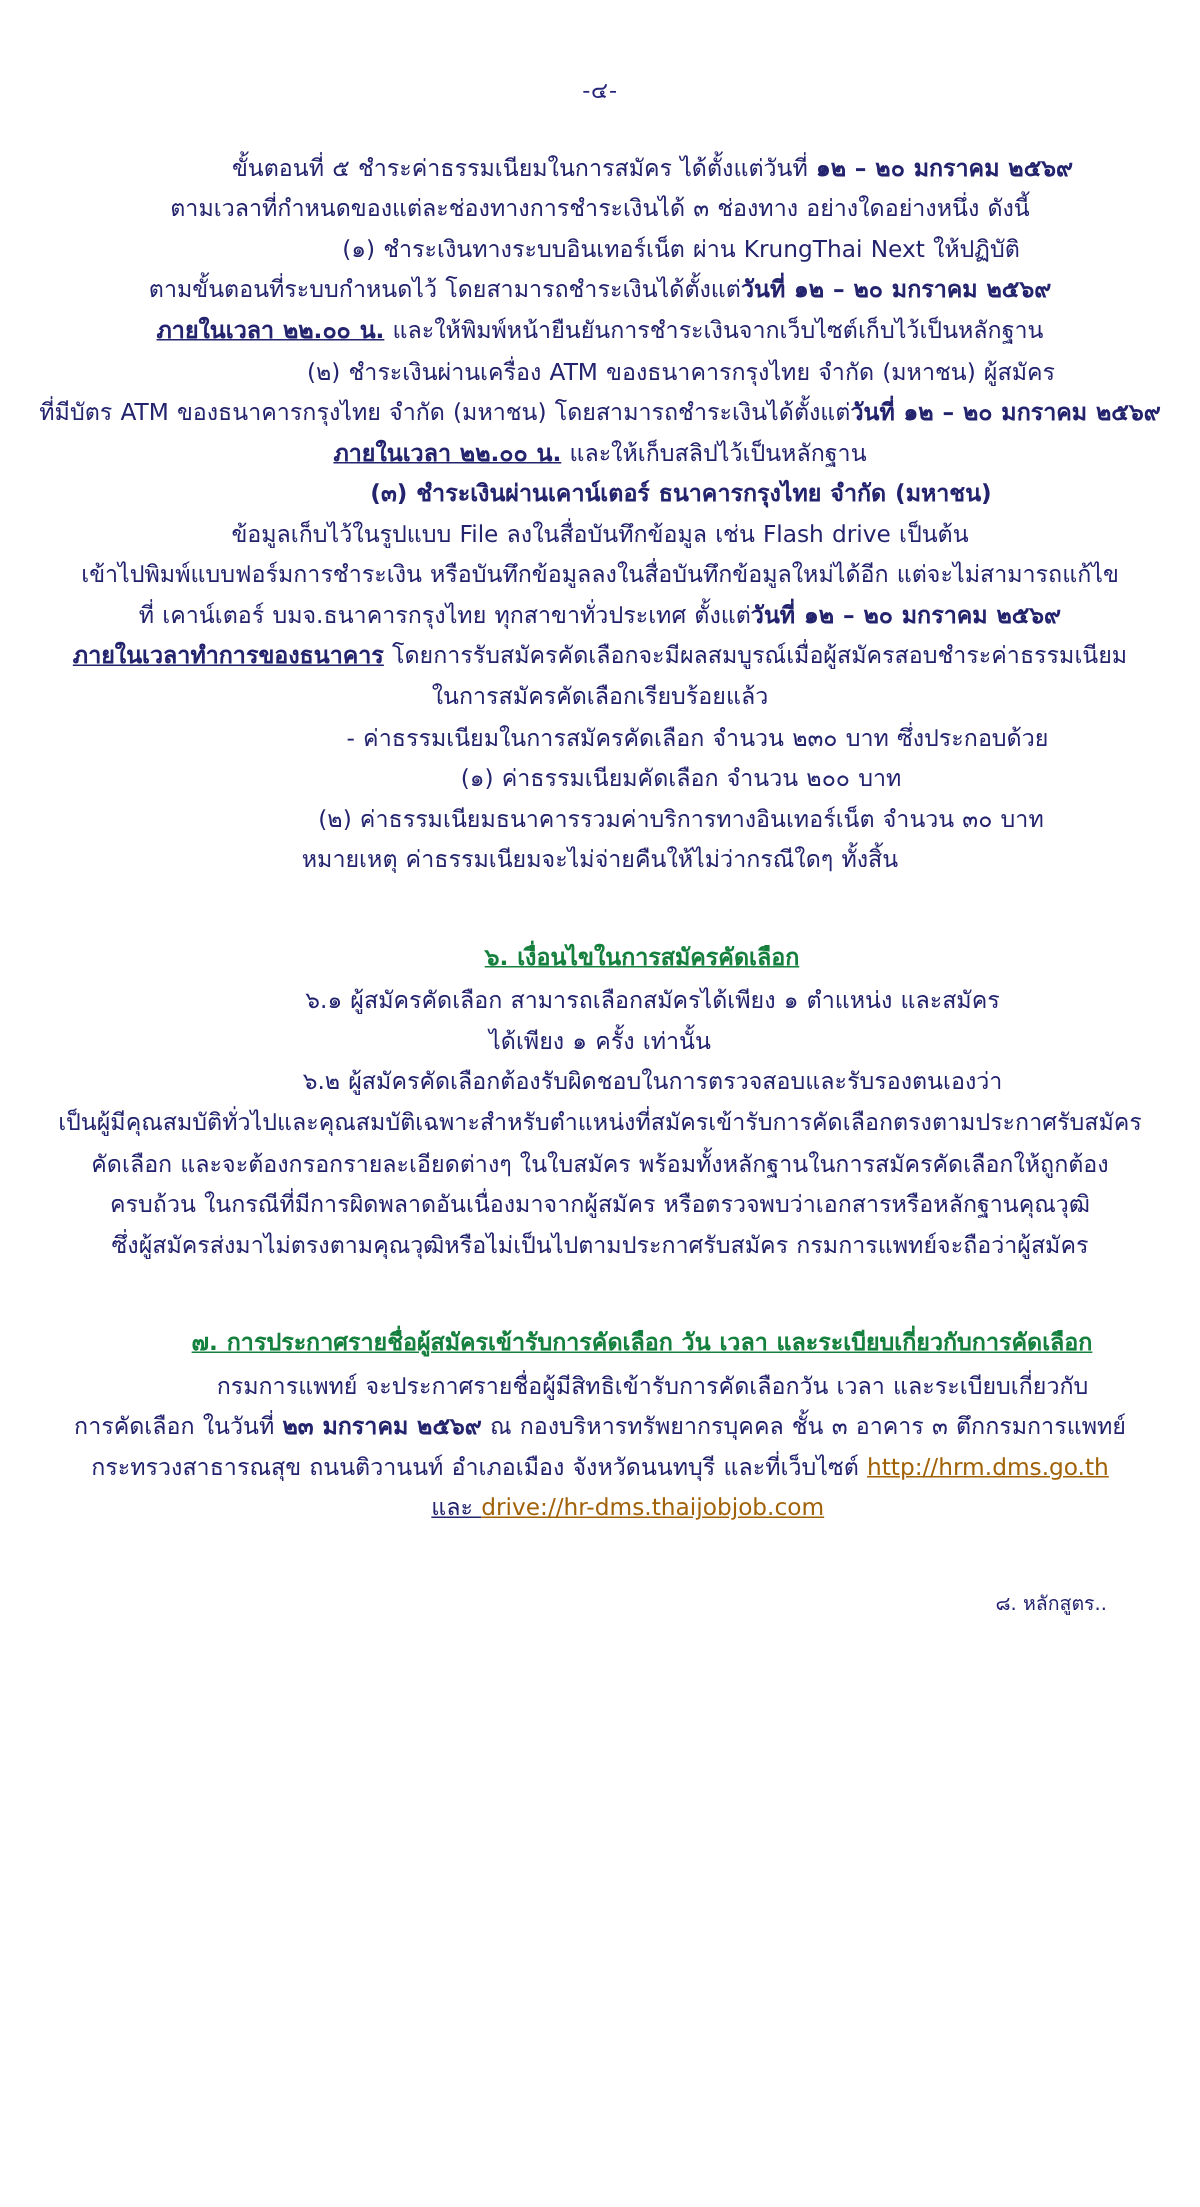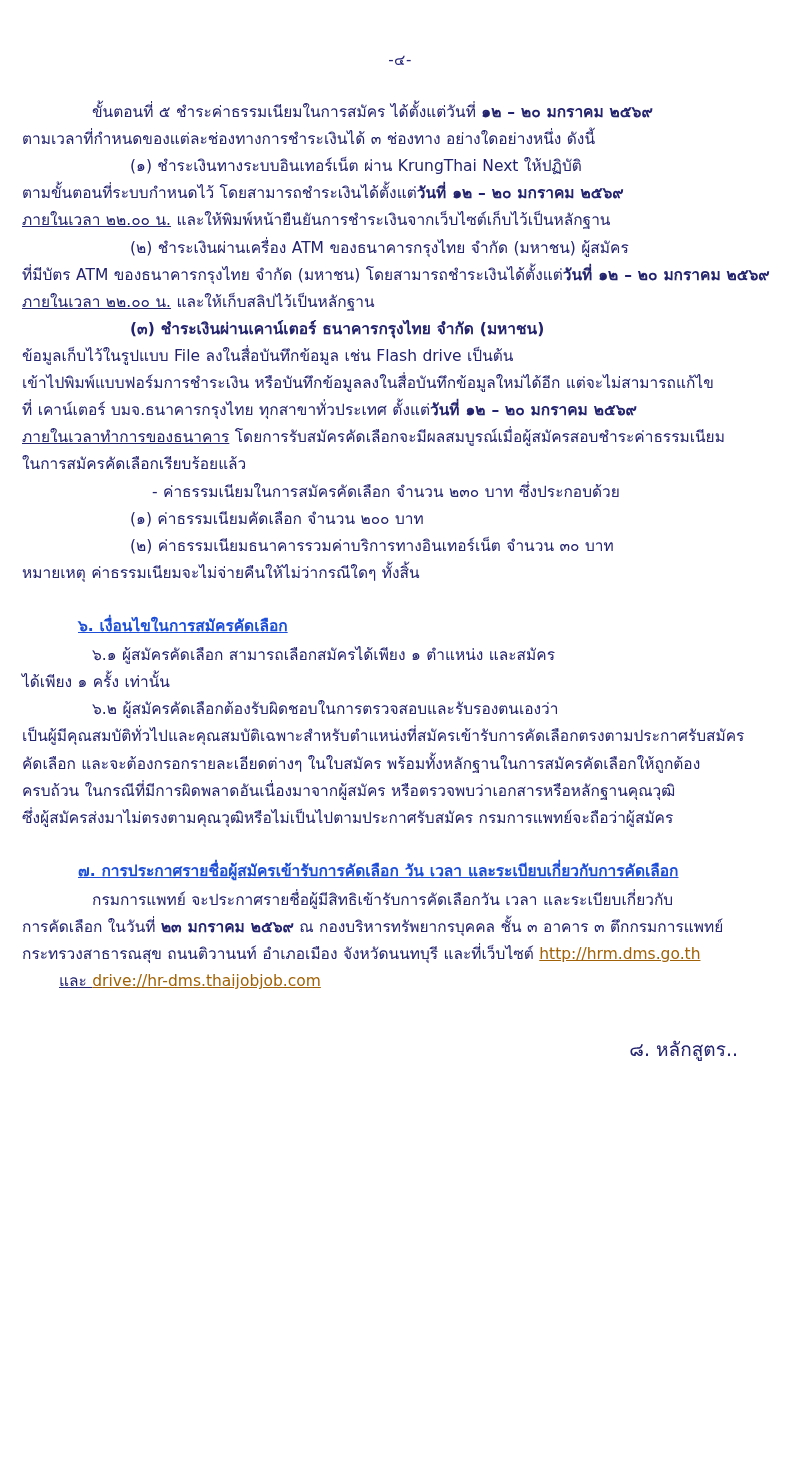--- a/index.html
+++ b/index.html
@@ -31,47 +31,47 @@
     letter-spacing: 0.5px;
   }
   .body {
     padding: 0 22px 0 22px;
   }
   p {
     margin: 0 0 2px 0;
     font-size: 15.5px;
     line-height: 1.62;
     color: #23236e;
-    text-align: left;
+    text-align: center;
     word-spacing: 0.5px;
   }
   .indent1 { text-indent: 70px; }
   .indent2 { text-indent: 108px; }
   .indent3 { text-indent: 130px; }
   .noindent { text-indent: 0; }
   .b { font-weight: bold; }
   .u { text-decoration: underline; margin-left: 37px; }
-  .bu { font-weight: normal; text-decoration: underline; margin-top: 48px; }
+  .bu { font-weight: bold; text-decoration: underline; margin-top: 48px; }
   .spacer-md { height: 22px; }
   .heading {
     font-weight: bold;
     text-decoration: underline;
     font-size: 15.5px;
-    color: #1d4ed8;
+    color: #15803d;
     text-indent: 56px;
-    margin: 4px 0 4px 0;
+    margin: 16px 0 4px 0;
     line-height: 1.62;
   }
   .link {
     text-decoration: underline;
     color: #a16207;
   }
   .footer-note {
     text-align: right;
-    font-size: 19px;
+    font-size: 13px;
     color: #23236e;
     padding-right: 40px;
     margin-top: 40px;
   }
   .inline { display: inline; }
 </style>
 </head>
 <body>
 
 <div class="page">

